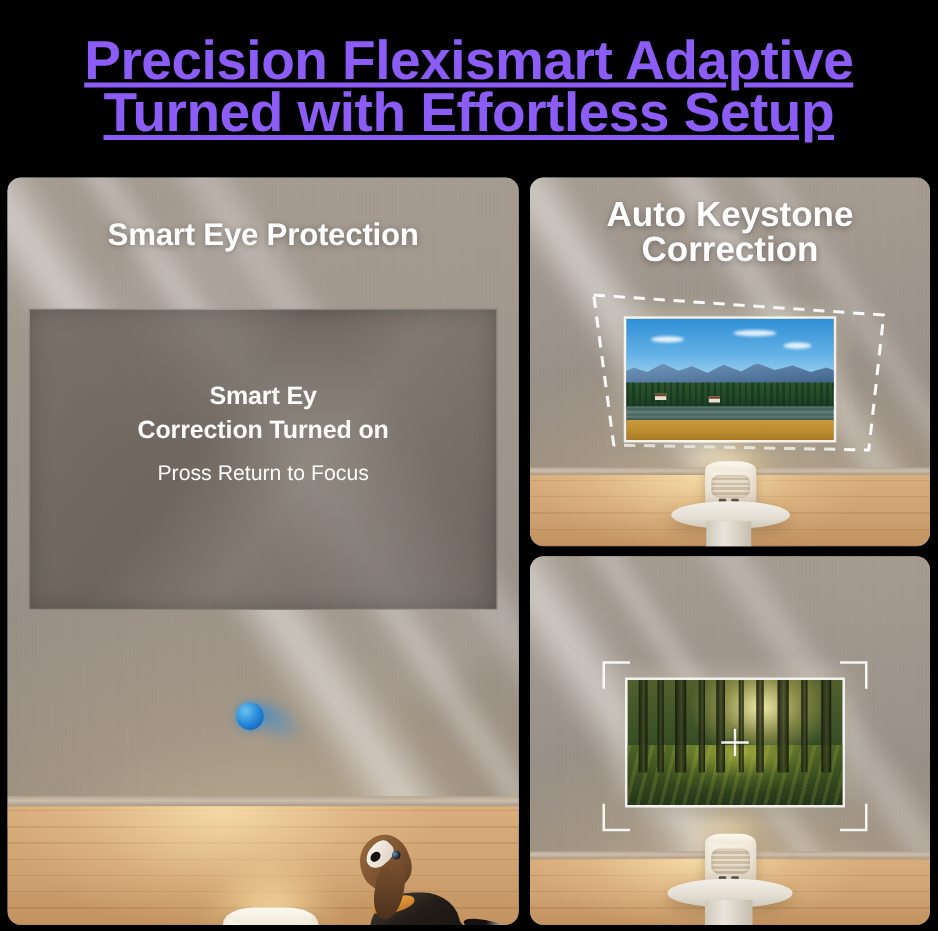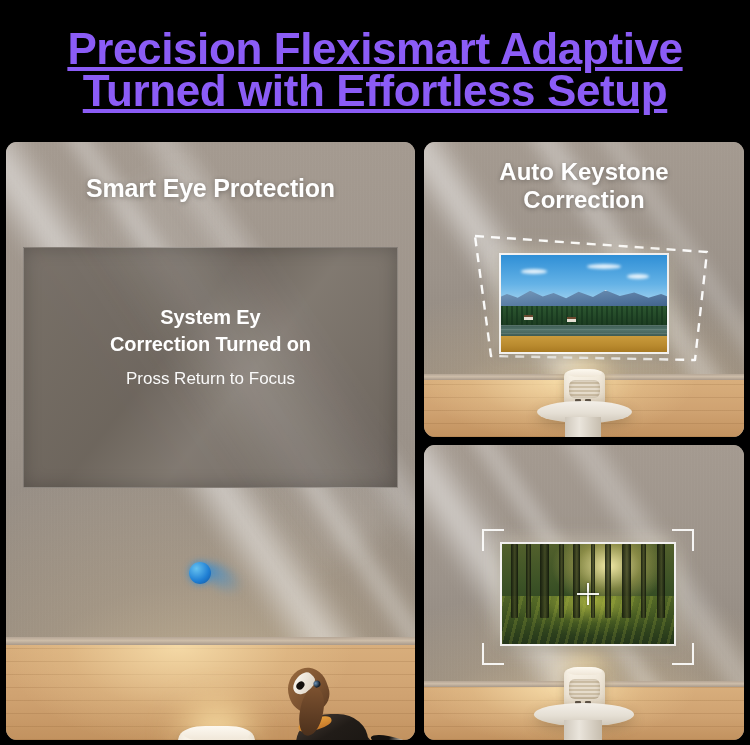--- a/index.html
+++ b/index.html
@@ -177,21 +177,21 @@
   .dog-tail{
     position:absolute; left:96px; top:76px; width:52px; height:13px;
     border-radius:50%; transform:rotate(16deg);
     background:linear-gradient(90deg,#15110e 0 34%, #efe9dd 66% 100%);
   }
 
   
   #panel-key .wall{ height:240px; }
   #panel-key .floor{ height:57px; }
   #panel-key .baseboard{ bottom:57px; height:6px; }
-  #heading-key{ top:16px; font-size:24px; line-height:28px; }
+  #heading-key{ top:16px; font-size:28px; line-height:28px; }
 
   .keystone-outline{
     position:absolute; left:43px; top:88px; width:248px; height:134px; z-index:5;
   }
   .keystone-outline svg{ width:100%; height:100%; overflow:visible; }
   .proj-img{
     position:absolute; z-index:6; border:2px solid rgba(255,255,255,.85);
     box-shadow:0 0 17px rgba(255,245,220,.55), 0 3px 11px rgba(0,0,0,.28);
     overflow:hidden;
   }
@@ -275,21 +275,21 @@
       </div>
       <div class="baseboard"></div>
       <div class="floor"></div>
     </div>
 
     <div class="panel-heading" id="heading-eye">Smart Eye Protection</div>
 
     <div class="dim-screen">
       <div class="dim-streak"></div>
       <div class="osd">
-        <div class="osd-line">System Ey</div>
+        <div class="osd-line">Smart Ey</div>
         <div class="osd-line">Correction Turned on</div>
         <div class="osd-sub">Pross Return to Focus</div>
       </div>
     </div>
 
     <div class="ball-wrap">
       <div class="ball-trail"></div>
       <div class="ball"></div>
     </div>
 

